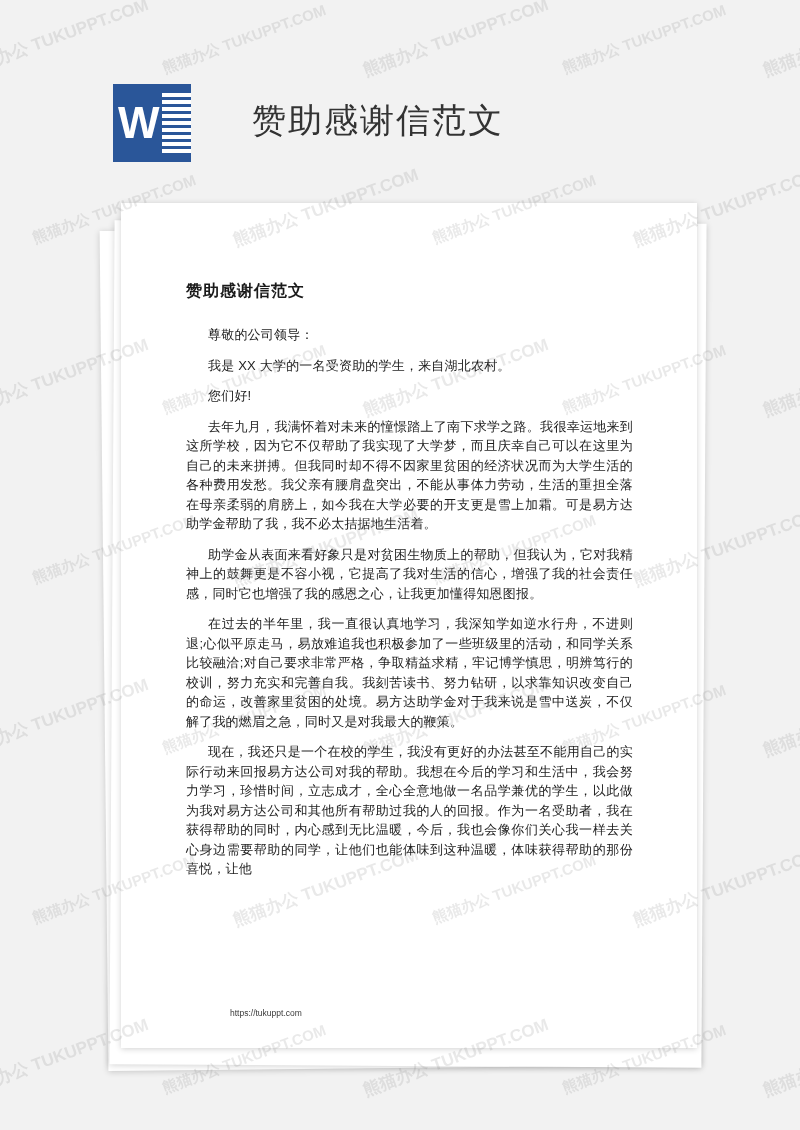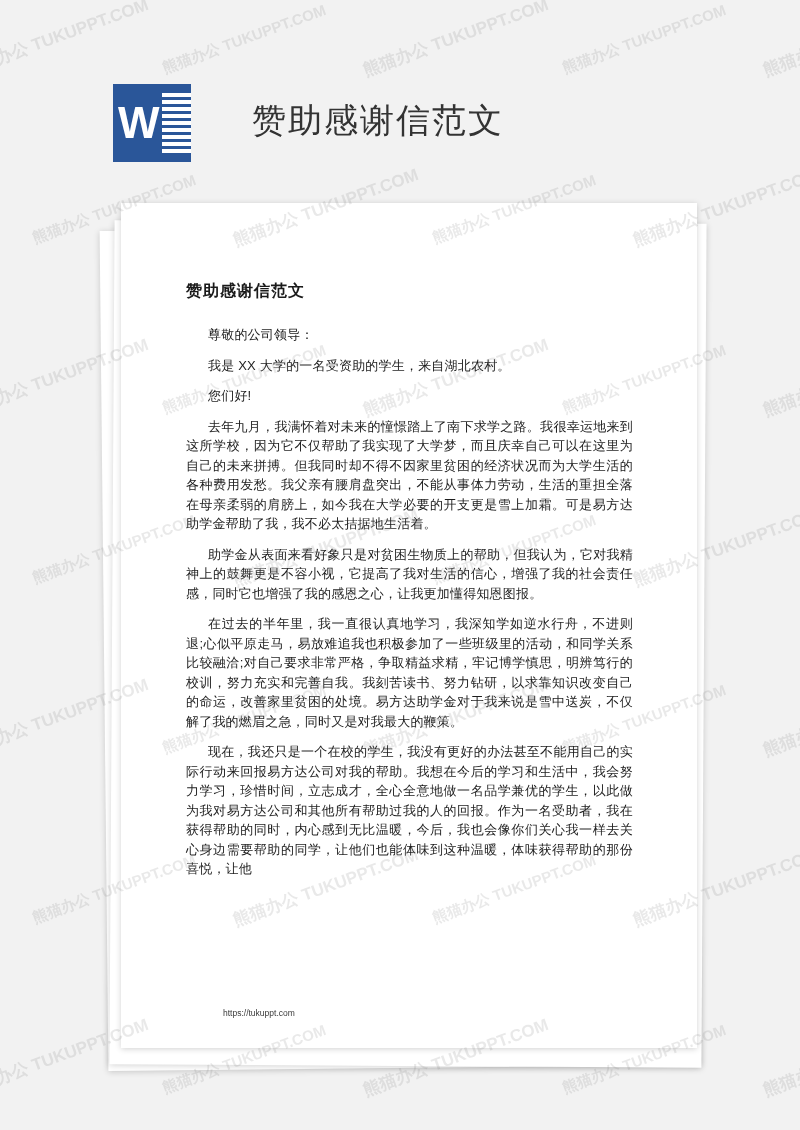--- a/index.html
+++ b/index.html
@@ -106,21 +106,21 @@
     font-size: 13px;
     line-height: 19.5px;
     text-align: justify;
     letter-spacing: 0.2px;
   }
   #doc-body p.indent {
     text-indent: 22px;
   }
   #doc-footer-url {
     position: absolute;
-    left: 58px;
+    left: 65px;
     bottom: 30px;
     font-size: 8.5px;
     color: #3a3a3a;
     font-family: "Liberation Sans", sans-serif;
     padding-left: 44px;
   }
 
   
   .wm {
     position: absolute;

